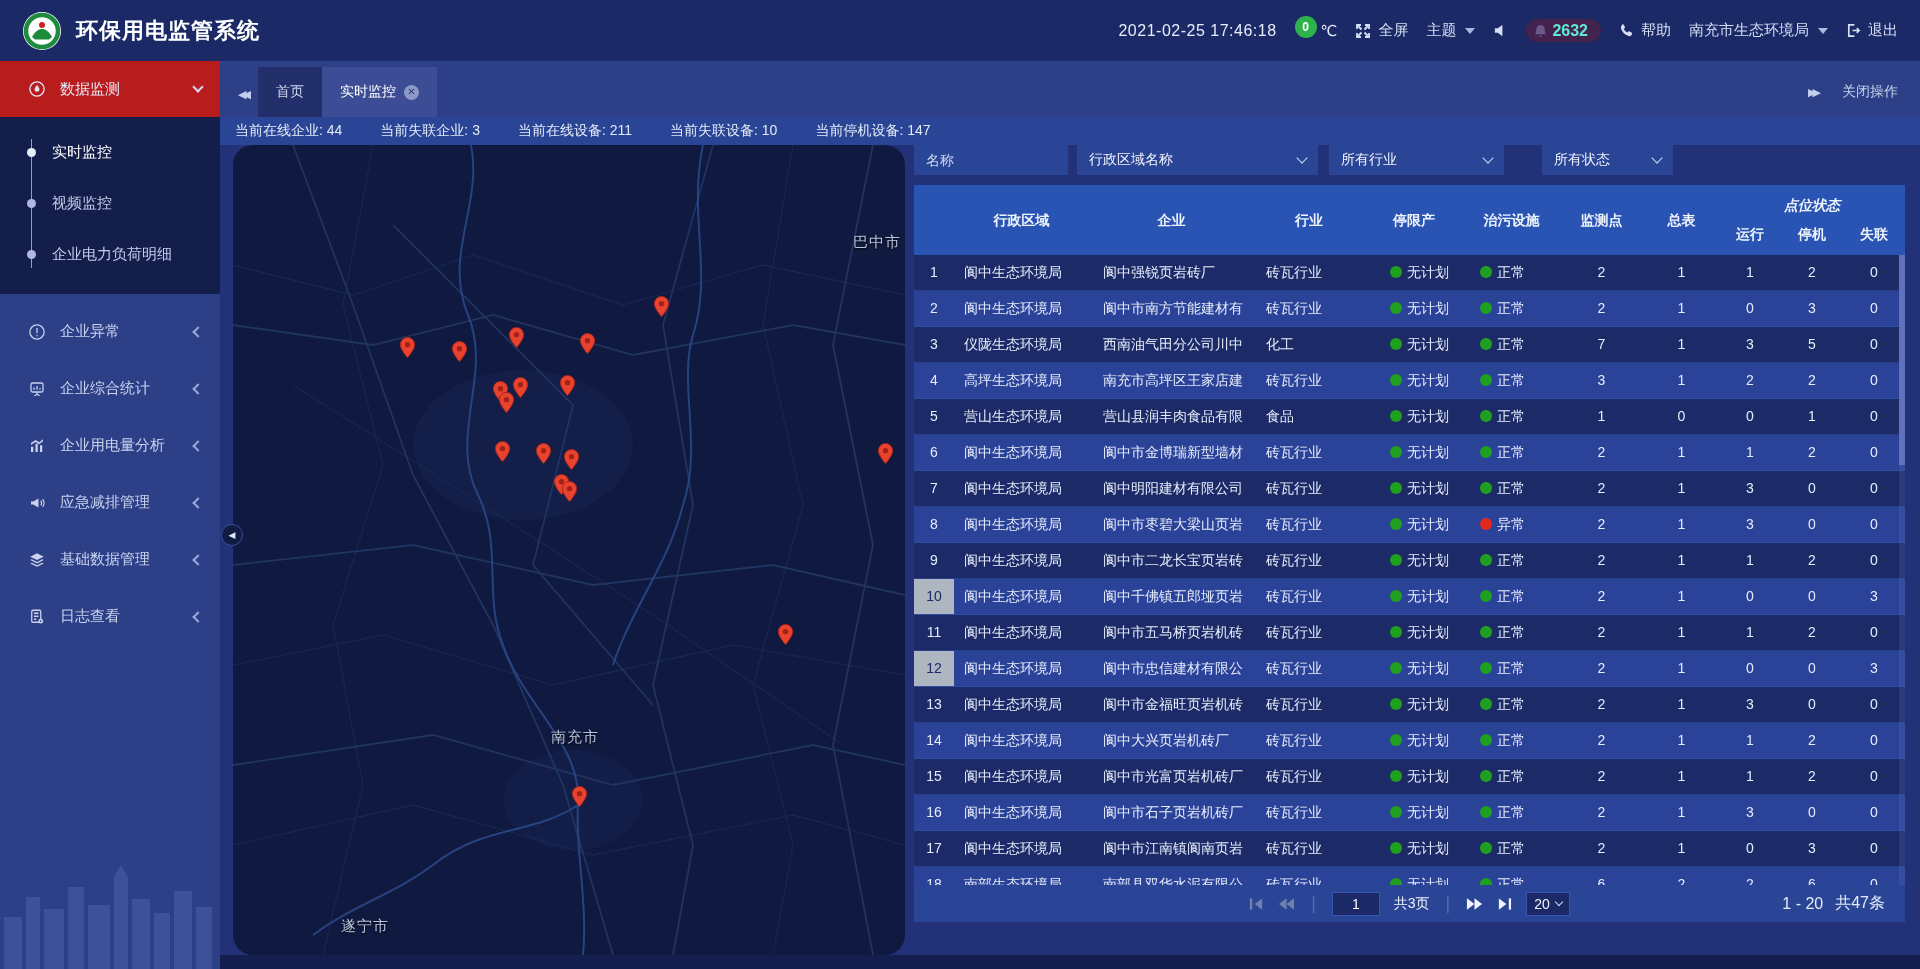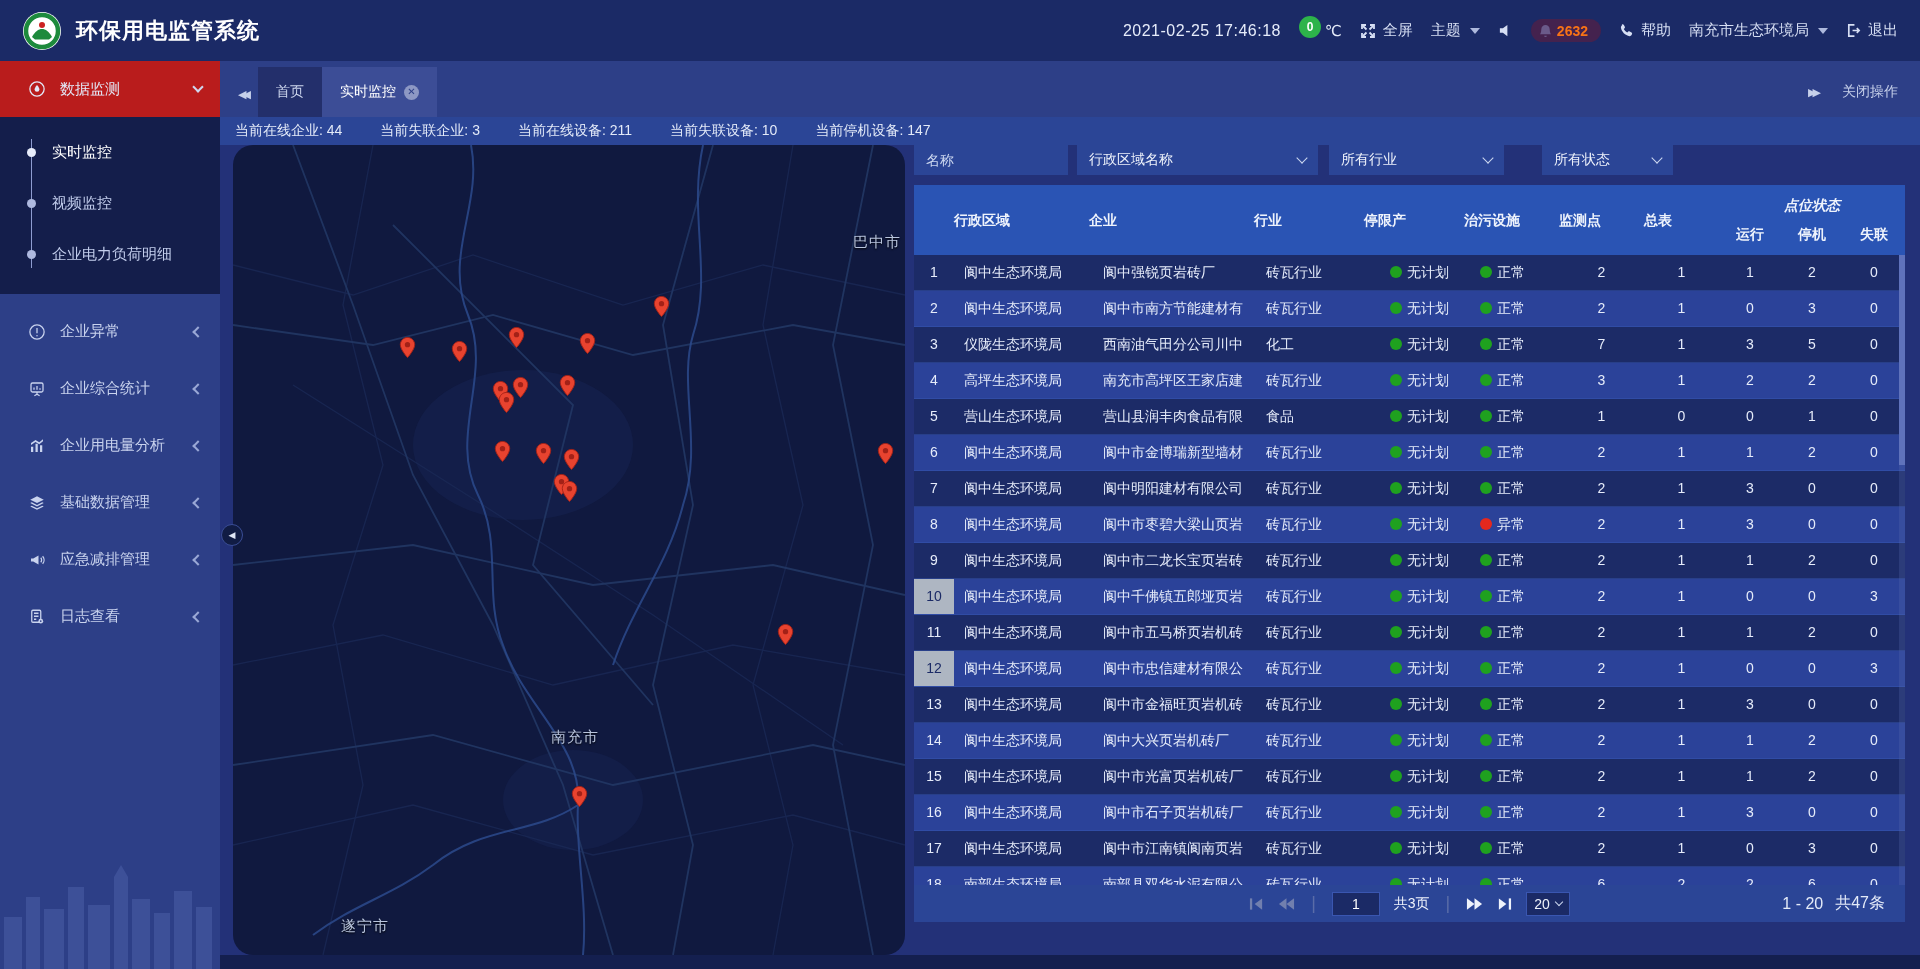--- a/index.html
+++ b/index.html
@@ -11,21 +11,21 @@
   .logo { width:40px; height:40px; flex:0 0 40px; }
   .app-title { font-size:22px; font-weight:bold; color:#ffffff; margin-left:14px; letter-spacing:1px; }
   .header-right { margin-left:auto; display:flex; align-items:center; gap:18px; color:#d7dff4; font-size:15px; }
   .hr-item { display:flex; align-items:center; gap:7px; cursor:pointer; white-space:nowrap; }
   .datetime { font-size:16px; color:#e6ecfa; letter-spacing:.5px; }
   .temp-wrap { display:flex; align-items:flex-start; gap:4px; }
   .temp-badge { width:22px; height:22px; border-radius:50%; background:#2db34a; color:#fff; font-size:12px; font-weight:bold; display:flex; align-items:center; justify-content:center; margin-top:-6px; }
   .temp-unit { font-size:15px; color:#e6ecfa; }
   .caret { display:inline-block; width:0; height:0; border-left:5px solid transparent; border-right:5px solid transparent; border-top:6px solid #aeb9dd; margin-left:2px; }
   .notif-pill { display:flex; align-items:center; background:#44224e; border-radius:12px; height:23px; padding:0 13px 0 8px; gap:5px; }
-  .notif-count { color:#f97316; font-weight:bold; font-size:14px; }
+  .notif-count { color:#5eead4; font-weight:bold; font-size:16px; }
   .icon { display:inline-flex; }
 
   
   .sidebar { position:absolute; left:0; top:61px; width:220px; height:908px; background:#2d3f87; overflow:hidden; z-index:20; }
   .menu-section { height:56px; display:flex; align-items:center; padding:0 18px 0 28px; color:#e3e9f8; font-size:15px; cursor:pointer; position:relative; }
   .menu-section .mlabel { margin-left:14px; }
   .menu-section.active { background:#b91c1c; }
   .chev { display:inline-block; width:8px; height:8px; margin-left:auto; }
   .chev.left { border-left:2px solid #9aa8d6; border-bottom:2px solid #9aa8d6; transform:rotate(45deg); }
   .chev.down { border-right:2px solid #cfd8f0; border-bottom:2px solid #cfd8f0; transform:rotate(45deg); margin-top:-4px; }
@@ -62,21 +62,21 @@
   
   .panel { position:absolute; left:914px; top:145px; width:991px; height:777px; }
   .filter-row { position:absolute; top:0; left:0; width:100%; height:30px; }
   .f-box { position:absolute; height:30px; background:#2b4596; display:flex; align-items:center; padding:0 12px; color:#eef2fb; font-size:14px; cursor:pointer; }
   .f-input { border:0; outline:0; background:#2b4596; color:#eef2fb; font-size:14px; width:100%; font-family:inherit; }
   .f-input::placeholder { color:#cdd8f0; opacity:1; }
   .f-chev { width:8px; height:8px; border-right:1.6px solid #cdd8f0; border-bottom:1.6px solid #cdd8f0; transform:rotate(45deg); margin-left:auto; margin-top:-4px; }
 
   
   .thead { position:absolute; top:40px; left:0; width:991px; height:70px; background:#2a54b4; display:flex; font-weight:bold; color:#eef3fc; }
-  .th { line-height:70px; }
+  .th { line-height:70px; text-align:center; }
   .c0{width:40px;} .c1{width:135px;} .c2{width:165px;} .c3{width:110px;} .c4{width:100px;} .c5{width:95px;} .c6{width:85px;} .c7{width:75px;} .c8{width:62px;} .c9{width:62px;} .c10{width:62px;}
   .th-group { width:186px; display:flex; flex-direction:column; }
   .th-group-top { height:34px; line-height:40px; text-align:center; font-style:italic; }
   .th-group-bottom { height:36px; display:flex; }
   .th-sub { width:62px; line-height:30px; text-align:center; }
   .tbody { position:absolute; top:110px; left:0; width:991px; height:630px; overflow:hidden; }
   .trow { display:flex; height:36px; background:#1c2b67; border-bottom:1px solid rgba(56,88,180,.45); cursor:pointer; }
   .trow.alt { background:#2b4299; }
   .td { line-height:35px; white-space:nowrap; overflow:hidden; color:#e6ecfa; font-size:14px; }
   .td.c0 { text-align:center; }
@@ -237,37 +237,37 @@
             <rect x="10" y="9" width="3" height="11"></rect>
             <rect x="16" y="11" width="3" height="9"></rect>
             <path d="M4 8l6-4 5 3 5-4v2.5l-5 4-5-3-6 4z"></path>
           </svg>
       </span>
       <span class="mlabel">企业用电量分析</span>
       <span class="chev left"></span>
     </div>
     <div class="menu-section">
       <span class="icon">
+        <svg width="18" height="18" viewBox="0 0 24 24" fill="none" stroke="#c9d3ee" stroke-width="1.7">
+            <path d="M4 10v4h3l7 4V6l-7 4z" fill="#c9d3ee" stroke="none"></path>
+            <path d="M17 9c1.5 1.5 1.5 4.5 0 6M19.5 7c2.5 2.8 2.5 7.2 0 10"></path>
+          </svg>
+      </span>
+      <span class="mlabel">应急减排管理</span>
+      <span class="chev left"></span>
+    </div>
+    <div class="menu-section">
+      <span class="icon">
         <svg width="18" height="18" viewBox="0 0 24 24" fill="#c9d3ee">
             <path d="M12 3l9 4.5-9 4.5-9-4.5z"></path>
             <path d="M3 12l9 4.5 9-4.5-2-1-7 3.5-7-3.5z"></path>
             <path d="M3 16.5L12 21l9-4.5-2-1-7 3.5-7-3.5z"></path>
           </svg>
       </span>
       <span class="mlabel">基础数据管理</span>
-      <span class="chev left"></span>
-    </div>
-    <div class="menu-section">
-      <span class="icon">
-        <svg width="18" height="18" viewBox="0 0 24 24" fill="none" stroke="#c9d3ee" stroke-width="1.7">
-            <path d="M4 10v4h3l7 4V6l-7 4z" fill="#c9d3ee" stroke="none"></path>
-            <path d="M17 9c1.5 1.5 1.5 4.5 0 6M19.5 7c2.5 2.8 2.5 7.2 0 10"></path>
-          </svg>
-      </span>
-      <span class="mlabel">应急减排管理</span>
       <span class="chev left"></span>
     </div>
     <div class="menu-section">
       <span class="icon">
         <svg width="18" height="18" viewBox="0 0 24 24" fill="none" stroke="#c9d3ee" stroke-width="1.7">
             <rect x="5" y="3" width="12" height="16" rx="1.5"></rect>
             <path d="M8 7h6M8 11h6M8 15h3"></path>
             <circle cx="17" cy="17.5" r="3.2" fill="#c9d3ee" stroke="none"></circle>
             <circle cx="17" cy="17.5" r="1.1" fill="#2d3f87" stroke="none"></circle>
           </svg>

